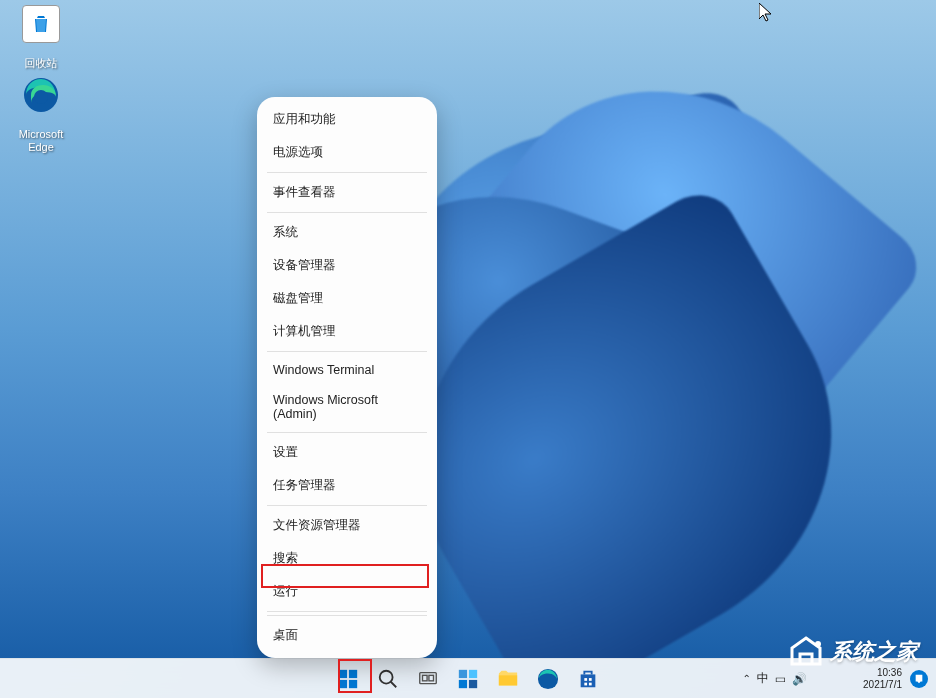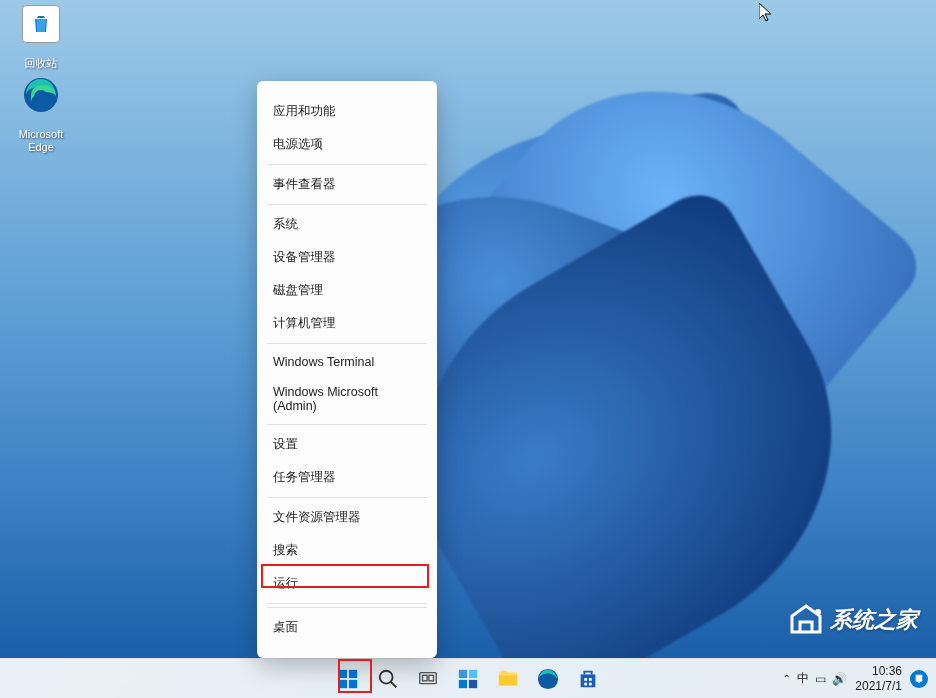--- a/index.html
+++ b/index.html
@@ -69,23 +69,23 @@
     
     .edge-icon { left: 6px; top: 76px; }
     .edge-icon .icon-img svg { width: 36px; height: 36px; }
     
     .context-menu {
       position: absolute;
       left: 257px;
       bottom: 40px;
       width: 180px;
       background: #fdfdfd;
-      border-radius: 6px;
+      border-radius: 18px;
       box-shadow: 0 8px 24px rgba(0,0,0,0.25);
-      padding: 14px 2px;
+      padding: 6px 2px;
       z-index: 100;
     }
     .menu-item {
       padding: 8px 14px;
       font-size: 12.5px;
       color: #222;
       cursor: pointer;
       display: flex;
       align-items: center;
       justify-content: space-between;
@@ -157,38 +157,39 @@
     }
     .tray-icons {
       display: flex;
       gap: 6px;
       align-items: center;
       font-size: 12px;
     }
     .clock {
       text-align: right;
       line-height: 1.2;
-      font-size: 12px;
+      font-size: 10px;
+      margin-left: 48px;
     }
     .notif-badge {
       width: 18px;
       height: 18px;
       border-radius: 50%;
       background: #0078d4;
       color: #fff;
       display: flex;
       align-items: center;
       justify-content: center;
       font-size: 9px;
     }
     
     .watermark {
       position: absolute;
       right: 18px;
-      bottom: 60px;
+      bottom: 28px;
       color: #fff;
       font-size: 22px;
       font-weight: bold;
       font-style: italic;
       display: flex;
       align-items: center;
       gap: 6px;
       text-shadow: 0 1px 3px rgba(0,0,0,0.3);
       z-index: 50;
     }

